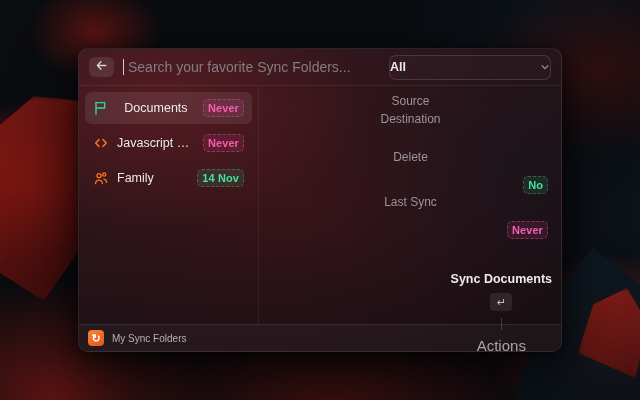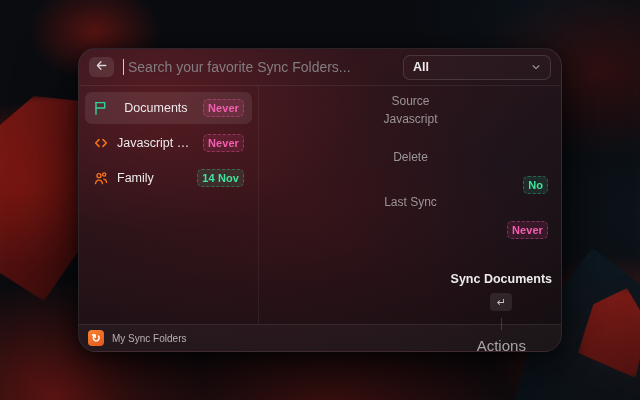--- a/index.html
+++ b/index.html
@@ -36,21 +36,21 @@
   }
   .bg-shard-red-br{
     position:absolute;right:-8px;bottom:22px;width:70px;height:90px;
     background:linear-gradient(160deg,#a32019,#5b110d);
     clip-path:polygon(70% 0, 100% 40%, 82% 100%, 0 72%, 22% 18%);
     filter:blur(3px);opacity:.8;
   }
   
   .window{
     position:absolute;left:78px;top:48px;width:484px;height:304px;
-    border-radius:18px;overflow:hidden;
+    border-radius:10px;overflow:hidden;
     background:linear-gradient(165deg,#31171f 0%, #271419 38%, #1a1015 72%, #140e11 100%);
     border:1px solid rgba(255,255,255,.09);
     box-shadow:0 24px 60px rgba(0,0,0,.65), 0 4px 16px rgba(0,0,0,.5);
     display:flex;flex-direction:column;box-sizing:border-box;
   }
   .window-tint{
     position:absolute;inset:0;pointer-events:none;z-index:0;
     background:
       radial-gradient(300px 190px at 16% 16%, rgba(165,40,48,.30), transparent 70%),
       radial-gradient(420px 260px at 45% 52%, rgba(130,26,32,.22), transparent 75%),
@@ -66,24 +66,24 @@
   .back-btn{
     width:25px;height:20px;border-radius:6px;flex:0 0 auto;
     background:rgba(255,255,255,.10);
     display:flex;align-items:center;justify-content:center;cursor:pointer;
   }
   .caret{width:1px;height:16px;background:#cfcbcd;margin-right:-5px;flex:0 0 auto;}
   .search-placeholder{
     flex:1;color:#837d81;font-size:14px;white-space:nowrap;overflow:hidden;
   }
   .filter-dropdown{
-    width:148px;height:25px;flex:0 0 auto;box-sizing:border-box;
+    width:162px;height:25px;flex:0 0 auto;box-sizing:border-box;
     border:1px solid rgba(255,255,255,.13);border-radius:7px;
     background:rgba(255,255,255,.02);
-    display:flex;align-items:center;padding:0 9px;gap:6px;cursor:pointer;
+    display:flex;align-items:center;padding:0 0;gap:6px;cursor:pointer;
   }
   .filter-value{color:#ecE9ea;font-size:12.5px;font-weight:700;flex:1;}
   
   .body{flex:1;display:flex;min-height:0;}
   .list{
     width:180px;flex:0 0 180px;box-sizing:border-box;padding:6px;
     border-right:1px solid rgba(255,255,255,.06);
   }
   .row{
     height:32px;display:flex;align-items:center;gap:8px;
@@ -204,21 +204,21 @@
         <span class="tag green">14 Nov</span>
       </div>
     </div>
 
     <div class="details">
       <div class="meta-row text">
         <span class="meta-label">Source</span>
         <span class="meta-value">/Users/giovambattistafazioli/Lavoro/TEMP/B</span>
       </div>
       <div class="meta-row text">
-        <span class="meta-label">Javascript</span>
+        <span class="meta-label">Destination</span>
         <span class="meta-value">/Users/giovambattistafazioli/Lavoro/TEMP/A</span>
       </div>
       <div class="meta-row badge">
         <span class="meta-label">Delete</span>
         <span class="tag green meta-badge">No</span>
       </div>
       <div class="meta-row badge">
         <span class="meta-label">Last Sync</span>
         <span class="tag pink meta-badge">Never</span>
       </div>

